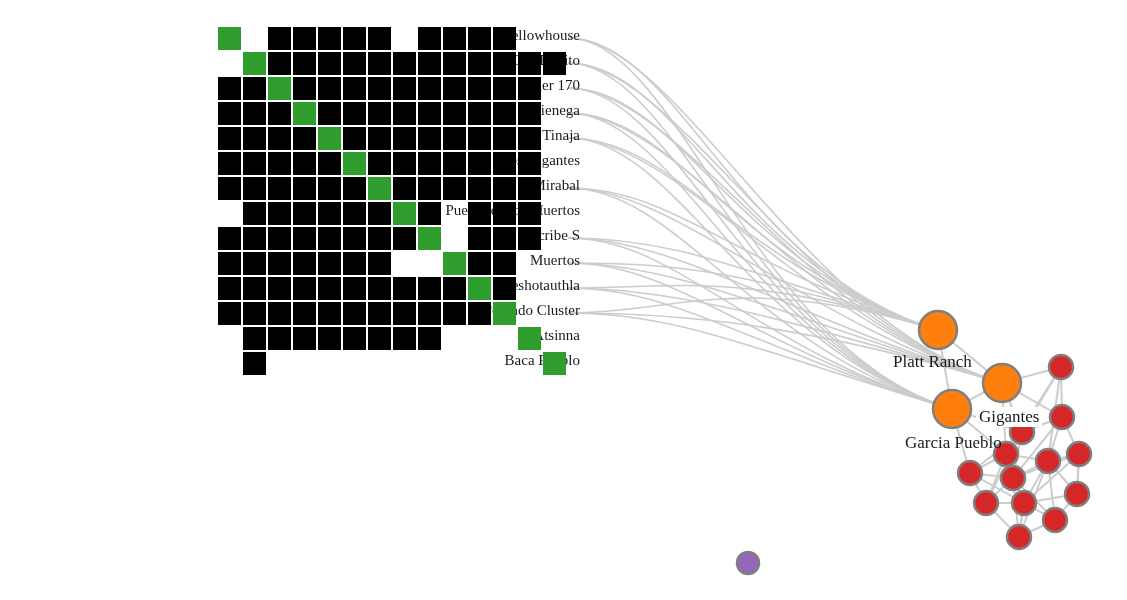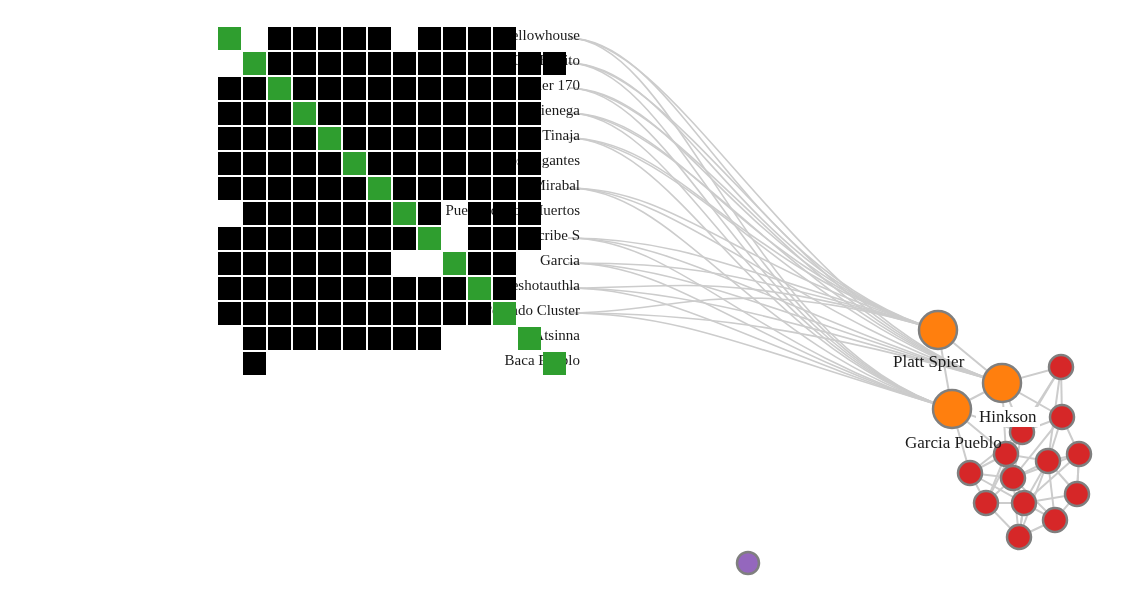--- a/index.html
+++ b/index.html
@@ -148,21 +148,21 @@
     <div id="row-labels">
         <div class="row-label" style="top: 23px;">Yellowhouse</div>
         <div class="row-label" style="top: 48px;">Ojo Bonito</div>
         <div class="row-label" style="top: 73px;">Spier 170</div>
         <div class="row-label" style="top: 98px;">Cienega</div>
         <div class="row-label" style="top: 123px;">Tinaja</div>
         <div class="row-label" style="top: 148px;">Los Gigantes</div>
         <div class="row-label" style="top: 173px;">Mirabal</div>
         <div class="row-label" style="top: 198px;">Pueblo de los Muertos</div>
         <div class="row-label" style="top: 223px;">Scribe S</div>
-        <div class="row-label" style="top: 248px;">Garcia</div>
+        <div class="row-label" style="top: 248px;">Muertos</div>
         <div class="row-label" style="top: 273px;">Heshotauthla</div>
         <div class="row-label" style="top: 298px;">Pescado Cluster</div>
         <div class="row-label" style="top: 323px;">Atsinna</div>
         <div class="row-label" style="top: 348px;">Baca Pueblo</div>
       </div>
     <div id="grid">
         <div class="cell green" style="left: 0px; top: 0px;"></div>
         <div class="cell black" style="left: 50px; top: 0px;"></div>
         <div class="cell black" style="left: 75px; top: 0px;"></div>
         <div class="cell black" style="left: 100px; top: 0px;"></div>
@@ -315,18 +315,18 @@
         <div class="cell black" style="left: 150px; top: 300px;"></div>
         <div class="cell black" style="left: 175px; top: 300px;"></div>
         <div class="cell black" style="left: 200px; top: 300px;"></div>
         <div class="cell green" style="left: 300px; top: 300px;"></div>
         <div class="cell black" style="left: 25px; top: 325px;"></div>
         <div class="cell green" style="left: 325px; top: 325px;"></div>
       </div>
   </div>
 
   <div id="node-labels">
-      <div class="node-label" style="left: 893px; top: 352px;">Platt Spier</div>
-      <div class="node-label boxed" style="left: 976px; top: 407px;">Hinkson</div>
+      <div class="node-label" style="left: 893px; top: 352px;">Platt Ranch</div>
+      <div class="node-label boxed" style="left: 976px; top: 407px;">Gigantes</div>
       <div class="node-label" style="left: 905px; top: 433px;">Garcia Pueblo</div>
     </div>
 
 </div>
 
 </body></html>

